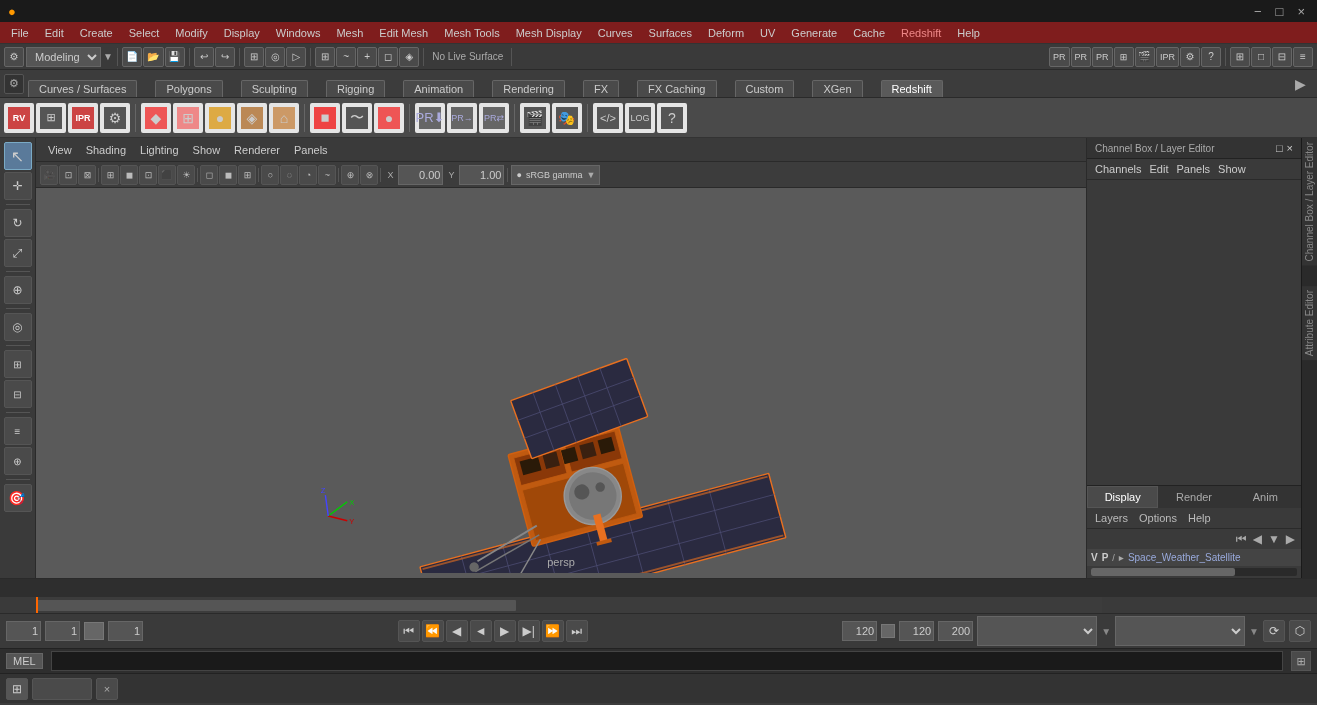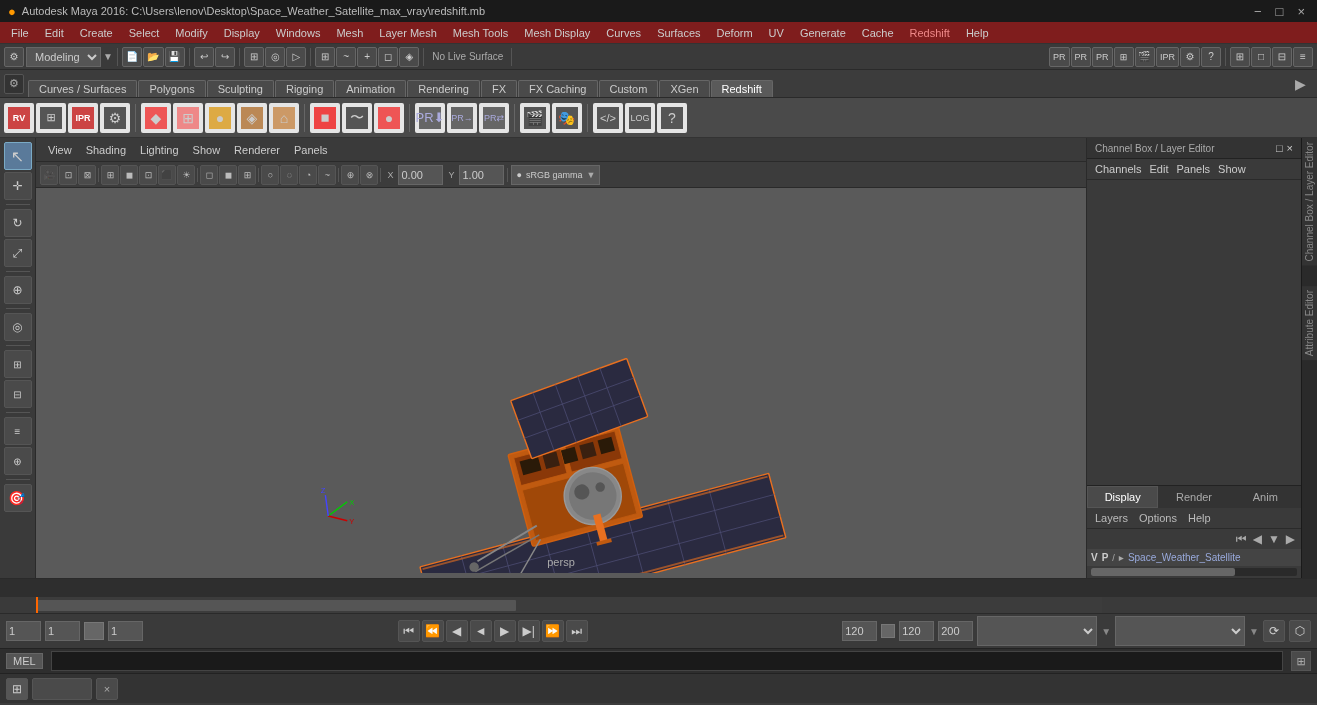--- a/index.html
+++ b/index.html
@@ -84,21 +84,21 @@
       height: 28px;
       display: flex;
       align-items: center;
       padding: 0 4px;
       border-bottom: 1px solid #2a2a2a;
     }
     #shelf-tabs {
       display: flex;
       height: 100%;
       align-items: flex-end;
-      gap: 1px;
+      gap: 18px;
       flex: 1;
     }
     .shelf-tab {
       padding: 2px 10px;
       background: #4a4a4a;
       border: 1px solid #666;
       border-bottom: none;
       cursor: pointer;
       font-size: 11px;
       color: #ccc;
@@ -363,21 +363,21 @@
       gap: 4px;
       border-top: 1px solid #2a2a2a;
     }
     .bc-input {
       width: 40px;
       height: 20px;
       background: #555;
       border: 1px solid #666;
       color: #ccc;
       font-size: 11px;
-      text-align: left;
+      text-align: right;
       padding: 0 2px;
     }
     #playback-controls {
       display: flex;
       align-items: center;
       gap: 2px;
       margin: 0 auto;
     }
     .pb-btn {
       width: 22px;
@@ -474,39 +474,38 @@
       background: #2a2a2a;
       border-left: 1px solid #1a1a1a;
     }
   </style>
 </head>
 <body>
 
 <div id="title-bar">
   <div style="display:flex;align-items:center;gap:6px;">
     <span style="color:#f90;font-size:13px;">●</span>
-    <span>Autodesk Maya 2016: C:\Users\lenov\Desktop\Space_Weather_Satellite_max_vray\redshift.mb</span>
   </div>
   <div id="title-bar-controls">
     <span>−</span>
     <span>□</span>
     <span>×</span>
   </div>
 </div>
 
 <div id="menu-bar">
   <div class="menu-item">File</div>
   <div class="menu-item">Edit</div>
   <div class="menu-item">Create</div>
   <div class="menu-item">Select</div>
   <div class="menu-item">Modify</div>
   <div class="menu-item">Display</div>
   <div class="menu-item">Windows</div>
   <div class="menu-item">Mesh</div>
-  <div class="menu-item">Layer Mesh</div>
+  <div class="menu-item">Edit Mesh</div>
   <div class="menu-item">Mesh Tools</div>
   <div class="menu-item">Mesh Display</div>
   <div class="menu-item">Curves</div>
   <div class="menu-item">Surfaces</div>
   <div class="menu-item">Deform</div>
   <div class="menu-item">UV</div>
   <div class="menu-item">Generate</div>
   <div class="menu-item">Cache</div>
   <div class="menu-item" style="color:#e88;">Redshift</div>
   <div class="menu-item">Help</div>

